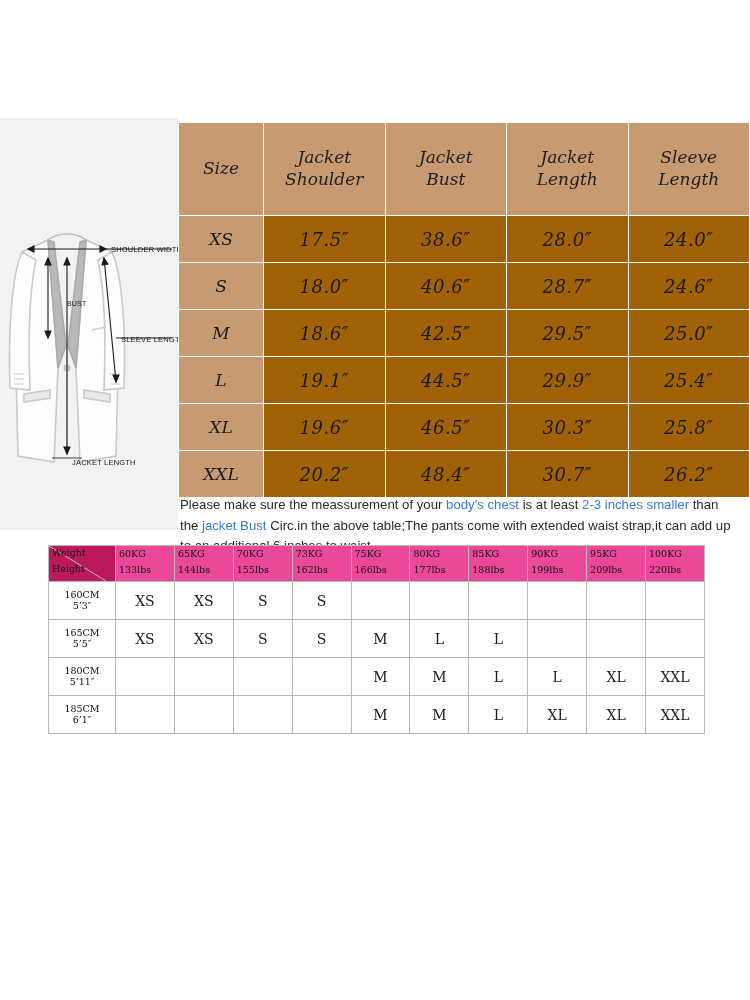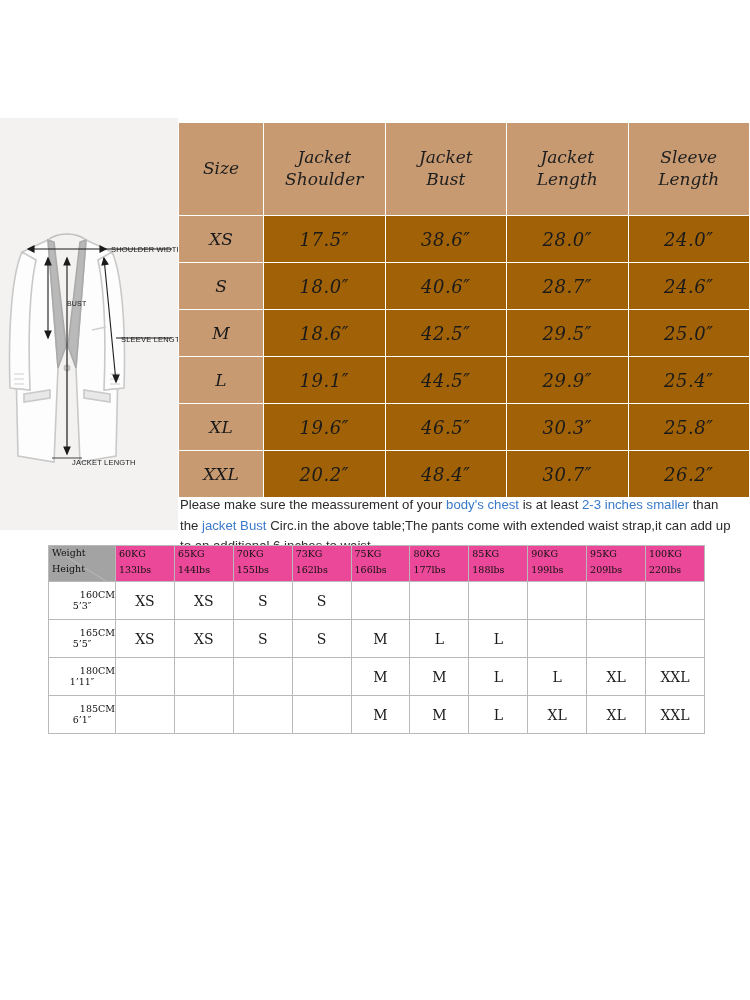--- a/index.html
+++ b/index.html
@@ -115,21 +115,21 @@
     text-align: center;
     vertical-align: middle;
     font-weight: normal;
     padding: 0;
   }
   
   td.corner {
     width: 57px;
     height: 35px;
     position: relative;
-    background: #a3a3a3;
+    background: #be185d;
   }
   td.corner .c-w {
     position: absolute;
     left: 3px;
     top: 1px;
     font-size: 9.5px;
     color: #111;
   }
   td.corner .c-h {
     position: absolute;
@@ -164,21 +164,21 @@
     color: #111;
   }
   td.hcell {
     width: 57px;
     height: 37px;
     background: #ffffff;
     line-height: 1.15;
     font-size: 9.5px;
     color: #111;
   }
-  td.hcell .cm { display: block; text-align: right; }
+  td.hcell .cm { display: block; }
   td.hcell .ft { display: block; }
   td.cell {
     height: 37px;
     font-size: 14px;
     color: #1b1b1b;
     background: #ffffff;
   }
   
   .c-blue-l  { background: #aacce8; }
   .c-blue-m  { background: #4a8fd0; }
@@ -420,21 +420,21 @@
           <td class="cell c-peach">M</td>
           <td class="cell c-orange">L</td>
           <td class="cell c-orange">L</td>
           <td class="cell "></td>
           <td class="cell "></td>
           <td class="cell "></td>
         </tr>
         <tr>
           <td class="hcell">
             <span class="cm">180CM</span>
-            <span class="ft">1’11″</span>
+            <span class="ft">5’11″</span>
           </td>
           <td class="cell "></td>
           <td class="cell "></td>
           <td class="cell "></td>
           <td class="cell "></td>
           <td class="cell c-peach">M</td>
           <td class="cell c-peach">M</td>
           <td class="cell c-orange">L</td>
           <td class="cell c-orange">L</td>
           <td class="cell c-green-l">XL</td>

